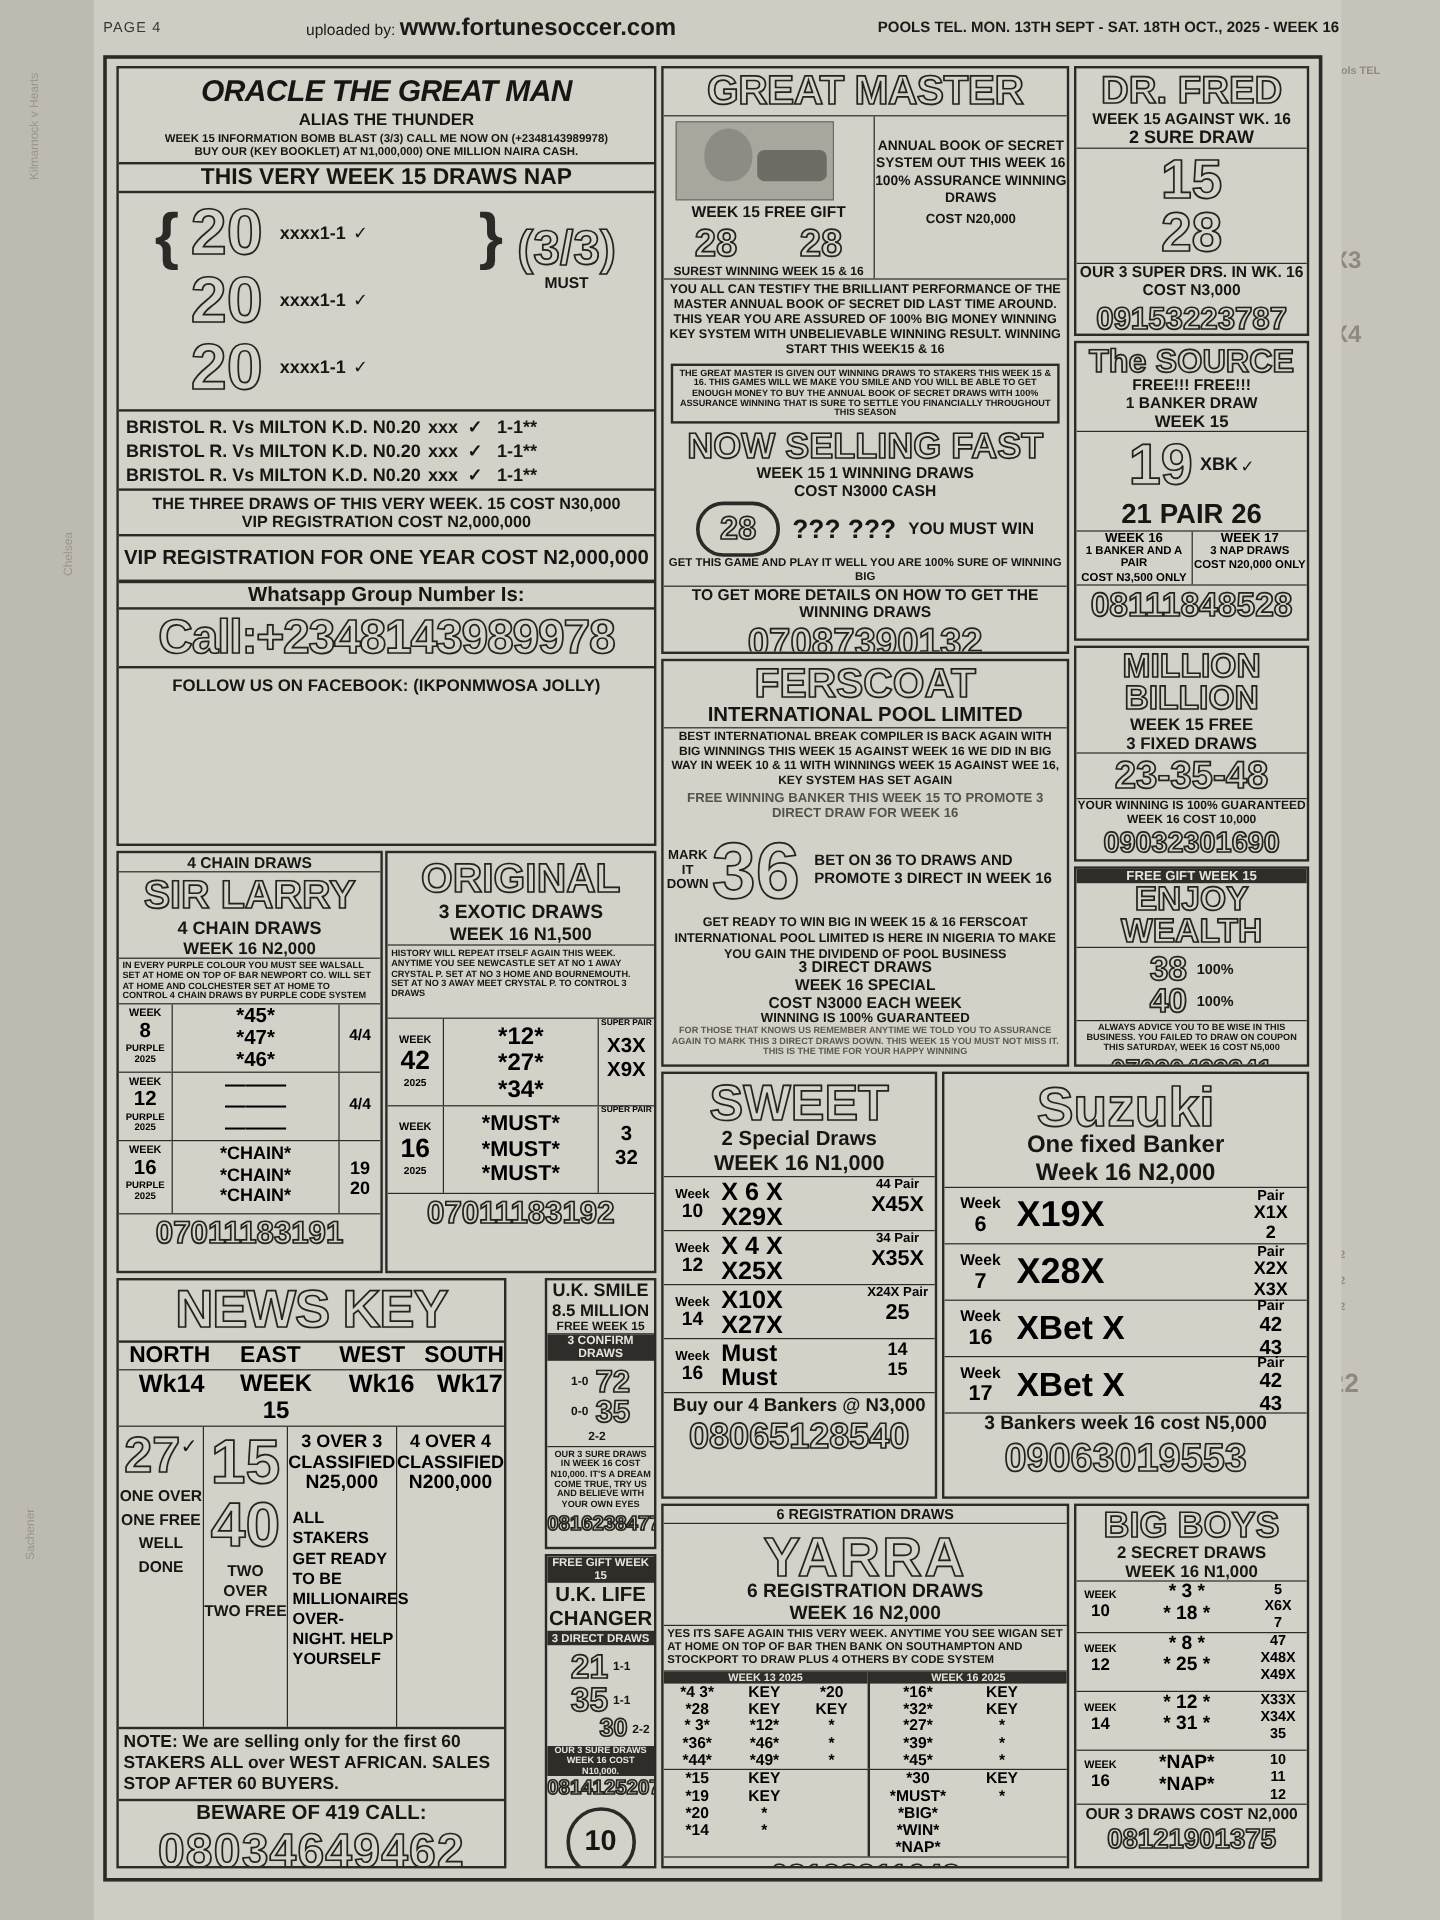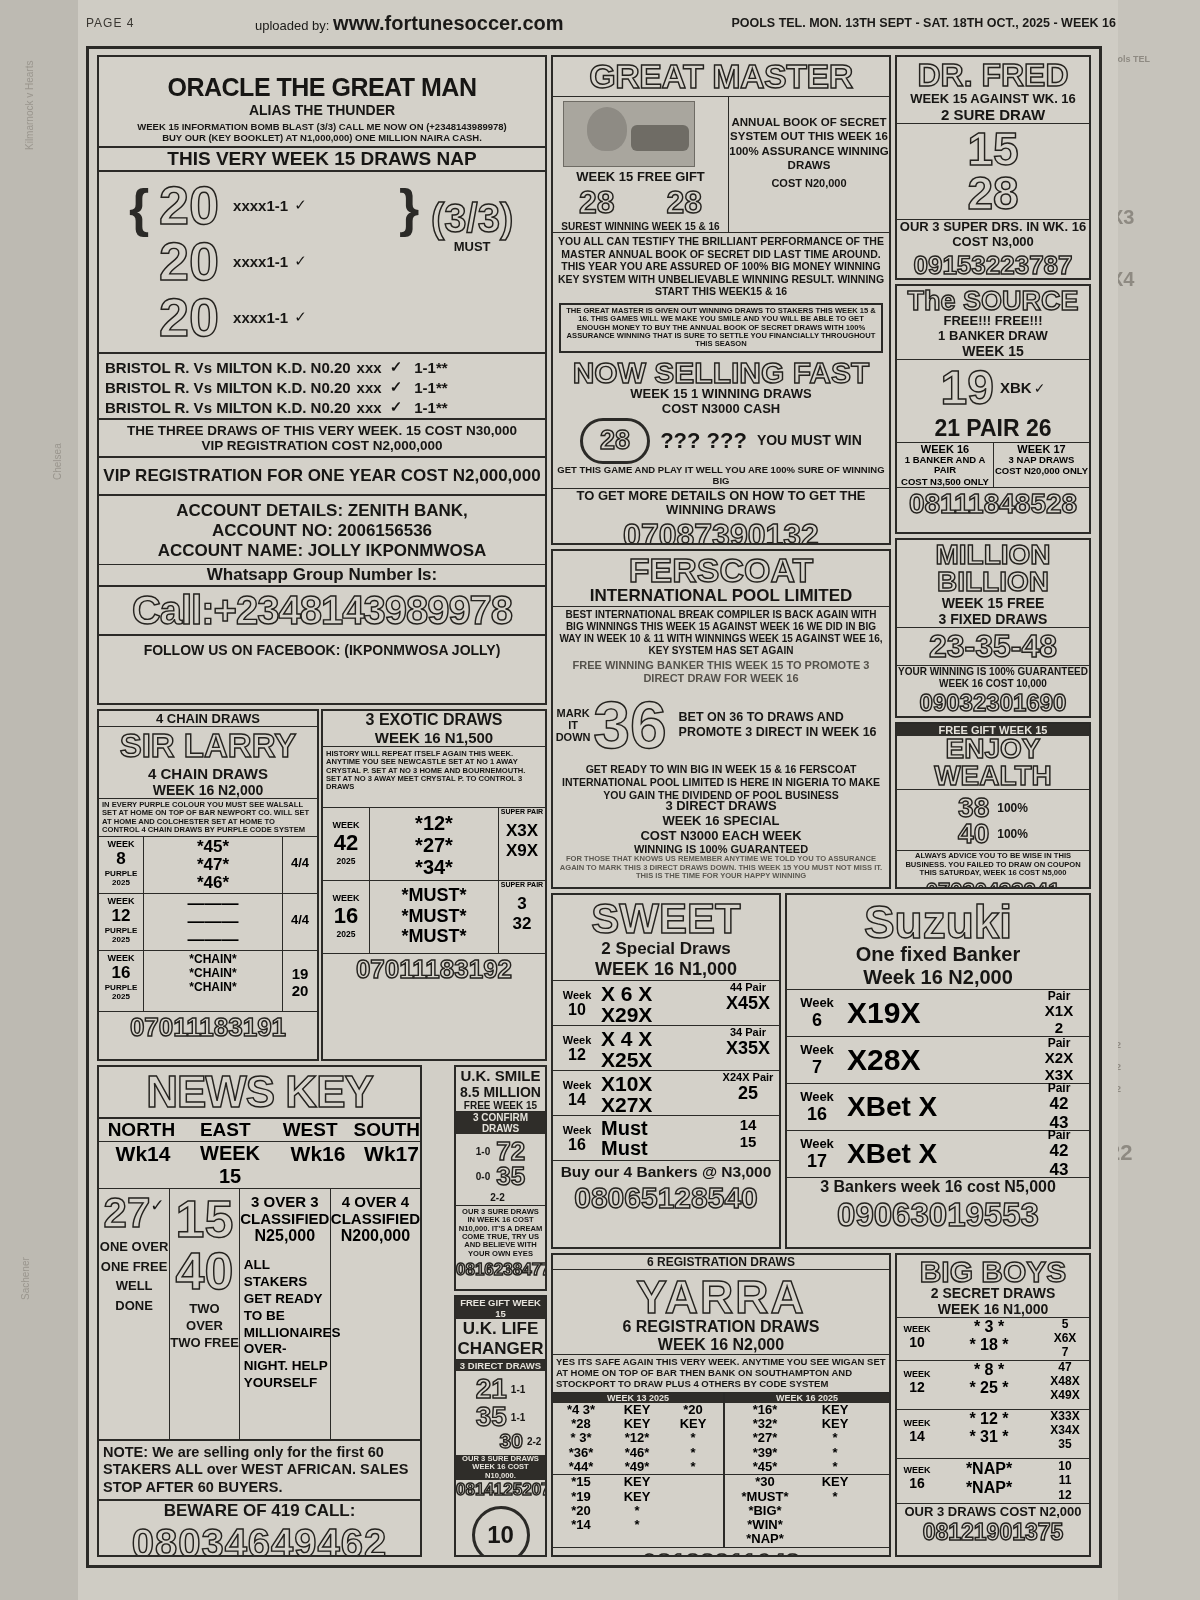--- a/index.html
+++ b/index.html
@@ -53,21 +53,21 @@
     <div class="upl">
       <span>uploaded by:</span>
       <b>www.fortunesoccer.com</b>
     </div>
     <div class="pools">POOLS TEL. MON. 13TH SEPT - SAT. 18TH OCT., 2025 - WEEK 16</div>
   </div>
 
   <div class="frame">
 
     <div class="box" style="left:8px;top:6px;width:450px;height:650px;">
-      <div class="ctr bold t" style="font-size:25px;margin-top:16px;letter-spacing:-0.5px;">ORACLE THE GREAT MAN</div>
+      <div class="ctr bold t" style="font-size:25px;margin-top:5px;letter-spacing:-0.5px;font-style:italic;">ORACLE THE GREAT MAN</div>
       <div class="ctr bold t" style="font-size:14px;">ALIAS THE THUNDER</div>
       <div class="ctr bold t" style="font-size:9.5px;margin-top:3px;">WEEK 15 INFORMATION BOMB BLAST (3/3)   CALL ME NOW ON (+2348143989978)</div>
       <div class="ctr bold t" style="font-size:9.5px;">BUY OUR (KEY BOOKLET) AT N1,000,000) ONE MILLION NAIRA CASH.</div>
       <div class="ctr bold t" style="font-size:19px;border-top:2px solid #2b2a27;border-bottom:2px solid #2b2a27;margin-top:3px;">THIS VERY WEEK 15 DRAWS NAP</div>
 
       <div style="position:relative;height:180px;">
         <div style="position:absolute;left:30px;top:6px;font-size:52px;font-weight:bold;color:#2b2a27;">{</div>
         <div style="position:absolute;left:60px;top:2px;">
           <div style="display:flex;align-items:center;">
             <span class="outl" style="font-size:54px;font-weight:bold;">20</span>
@@ -111,25 +111,20 @@
           <span class="t" style="margin-left:8px;">✓</span>
           <span class="t" style="margin-left:12px;">1-1**</span>
         </div>
       </div>
 
       <div style="border-top:2px solid #2b2a27;border-bottom:2px solid #2b2a27;padding:3px 0;">
         <div class="ctr bold t" style="font-size:13.5px;">THE THREE DRAWS OF THIS VERY WEEK. 15 COST N30,000</div>
         <div class="ctr bold t" style="font-size:13.5px;">VIP REGISTRATION COST N2,000,000</div>
       </div>
       <div class="ctr bold t" style="font-size:17px;padding:8px 0 8px 0;border-bottom:2px solid #2b2a27;">VIP REGISTRATION FOR ONE YEAR COST N2,000,000</div>
-      <div style="padding:5px 0 3px 0;">
-        <div class="ctr bold t" style="font-size:17px;">ACCOUNT DETAILS:  ZENITH BANK,</div>
-        <div class="ctr bold t" style="font-size:17px;">ACCOUNT NO: 2006156536</div>
-        <div class="ctr bold t" style="font-size:17px;">ACCOUNT NAME: JOLLY IKPONMWOSA</div>
-      </div>
       <div class="ctr bold t" style="font-size:17px;border-top:1px solid #2b2a27;">Whatsapp Group Number Is:</div>
       <div class="ctr" style="border-top:2px solid #2b2a27;border-bottom:2px solid #2b2a27;padding:1px 0;">
         <span class="outl" style="font-size:40px;font-weight:bold;letter-spacing:-1px;">Call:+2348143989978</span>
       </div>
       <div class="ctr bold t" style="font-size:14px;padding-top:6px;">FOLLOW US ON FACEBOOK: (IKPONMWOSA JOLLY)</div>
     </div>
 
     <div class="box" style="left:8px;top:660px;width:222px;height:352px;">
       <div class="ctr bold t" style="font-size:13px;border-bottom:1px solid #2b2a27;">4 CHAIN DRAWS</div>
       <div class="ctr outl" style="font-size:33px;font-weight:bold;">SIR LARRY</div>
@@ -167,32 +162,33 @@
         <div style="width:34px;border-left:1px solid #2b2a27;text-align:center;font-size:13px;font-weight:bold;padding-top:18px;">4/4</div>
       </div>
 
       <div style="display:flex;border-bottom:1px solid #2b2a27;height:60px;">
         <div style="width:44px;border-right:1px solid #2b2a27;text-align:center;font-size:9px;font-weight:bold;padding-top:2px;">
           <div>WEEK</div>
           <div style="font-size:17px;">16</div>
           <div style="font-size:8px;">PURPLE</div>
           <div style="font-size:8px;">2025</div>
         </div>
-        <div style="flex:1;text-align:center;font-weight:bold;font-size:12px;line-height:1.15;padding-top:2px;">
+        <div style="flex:1;text-align:center;font-weight:bold;font-size:15px;line-height:1.15;padding-top:2px;">
           <div>*CHAIN*</div>
           <div>*CHAIN*</div>
           <div>*CHAIN*</div>
         </div>
         <div style="width:34px;border-left:1px solid #2b2a27;text-align:center;font-size:15px;font-weight:bold;padding-top:14px;white-space:pre-line;">19
 20</div>
       </div>
       <div class="ctr outl" style="font-size:26px;font-weight:bold;">07011183191</div>
     </div>
 
     <div class="box" style="left:232px;top:660px;width:226px;height:352px;">
+      <div class="ctr outl" style="font-size:34px;font-weight:bold;margin-top:2px;">ORIGINAL</div>
       <div class="ctr bold t" style="font-size:16px;">3 EXOTIC DRAWS</div>
       <div class="ctr bold t" style="font-size:15px;border-bottom:1px solid #2b2a27;">WEEK 16   N1,500</div>
       <div class="xtiny bold t" style="padding:3px 3px;border-bottom:1px solid #2b2a27;height:54px;">HISTORY WILL REPEAT ITSELF AGAIN THIS WEEK. ANYTIME YOU SEE NEWCASTLE SET AT NO 1 AWAY CRYSTAL P. SET AT NO 3 HOME AND BOURNEMOUTH. SET AT NO 3 AWAY MEET CRYSTAL P. TO CONTROL 3 DRAWS</div>
 
       <div style="display:flex;border-bottom:1px solid #2b2a27;height:72px;">
         <div style="width:46px;border-right:1px solid #2b2a27;text-align:center;font-size:9px;font-weight:bold;padding-top:12px;">
           <div>WEEK</div>
           <div style="font-size:22px;">42</div>
           <div style="font-size:8.5px;">2025</div>
         </div>

